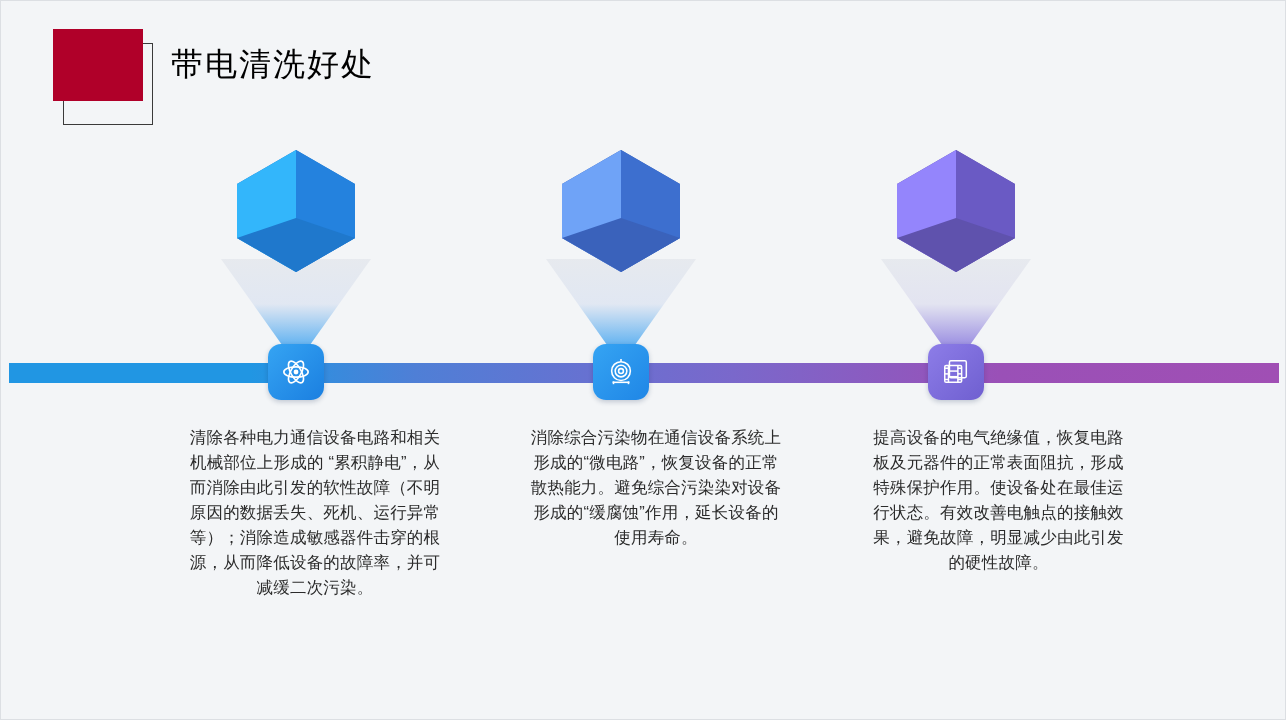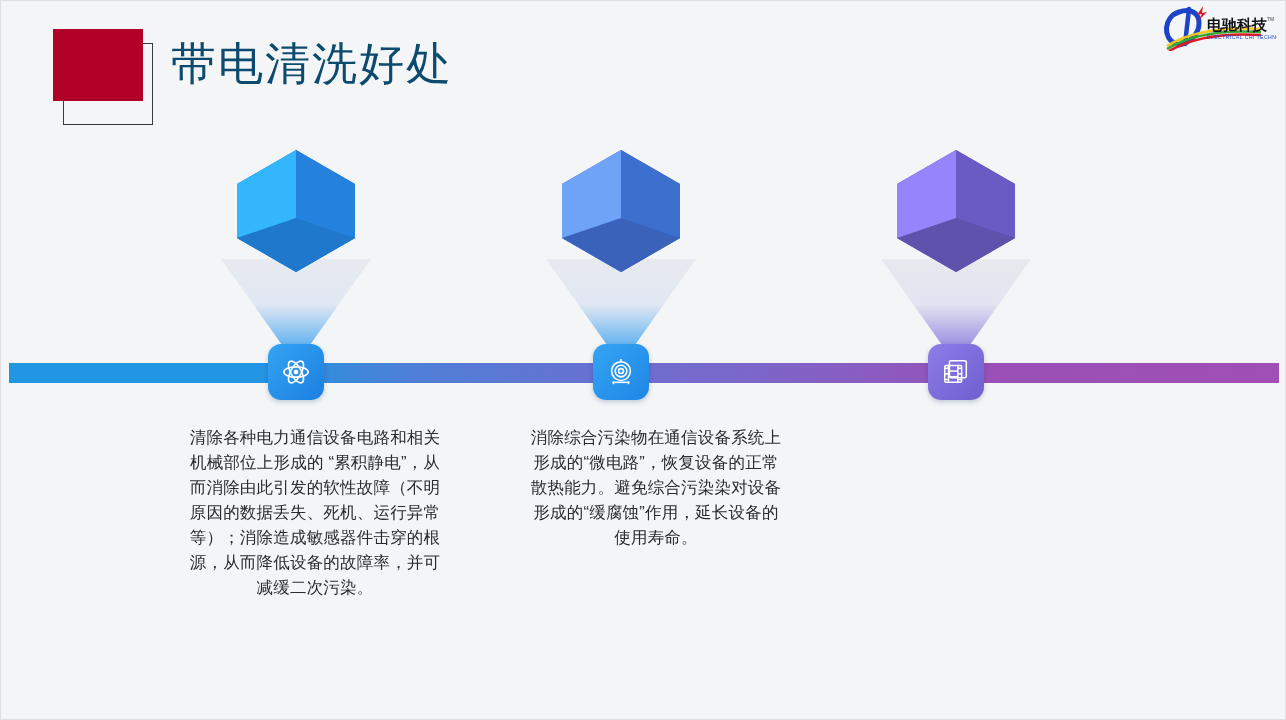--- a/index.html
+++ b/index.html
@@ -43,23 +43,23 @@
     left: 0px;
     top: 0px;
     width: 90px;
     height: 72px;
     background: #b00029;
   }
   #page-title {
     position: absolute;
     left: 118px;
     top: 4px;
-    font-size: 45px;
+    font-size: 32px;
     line-height: 62px;
-    color: #0c4a6e;
+    color: #000000;
     letter-spacing: 2px;
     white-space: nowrap;
     font-weight: 400;
   }
 
   
   #logo {
     position: absolute;
     right: 8px;
     top: 2px;
@@ -157,38 +157,20 @@
 <body>
 
 <div id="slide">
 
   <div id="header-block">
     <div class="deco-square-outline"></div>
     <div class="deco-square-solid"></div>
     <div id="page-title">带电清洗好处</div>
   </div>
 
-  <div id="logo">
-    <svg width="122" height="48" viewBox="0 0 122 48">
-
-      <path d="M20 40 C8 36, 8 14, 24 9 C36 5, 44 10, 44 20 C44 32, 34 40, 24 42" fill="none" stroke="#1d43c8" stroke-width="5" stroke-linecap="round"></path>
-      <path d="M34 6 L30 41" fill="none" stroke="#1d43c8" stroke-width="4.5" stroke-linecap="round"></path>
-
-      <path d="M48 3 L42 12 L47 11 L43 18 L52 9 L47 10 Z" fill="#e01b24"></path>
-
-      <path d="M12 43 C36 28, 70 24, 106 26" fill="none" stroke="#f5c518" stroke-width="2.6"></path>
-      <path d="M12 46 C36 31, 70 27, 106 29" fill="none" stroke="#35a832" stroke-width="2.6"></path>
-      <path d="M14 48 C38 34, 72 30, 106 32" fill="none" stroke="#e01b24" stroke-width="2.6"></path>
-
-      <text x="52" y="27" font-family="'Liberation Sans', sans-serif" font-size="15" font-weight="bold" fill="#111111">电驰科技</text>
-
-      <text x="52" y="36" font-family="'Liberation Sans', sans-serif" font-size="5.2" letter-spacing="0.4" fill="#1d43c8">ELECTRICAL CHI TECHNOLOGY</text>
-      <text x="112" y="18" font-family="'Liberation Sans', sans-serif" font-size="5" fill="#444">TM</text>
-    </svg>
-  </div>
 
   <div id="timeline-bar"></div>
 
   <div class="node" id="node-1">
 
     <div class="beam">
       <svg width="150" height="100" viewBox="0 0 150 100">
         <defs>
           <linearGradient id="beamgrad1" x1="0" y1="0" x2="0" y2="1">
             <stop offset="0%" stop-color="#e6e9ee" stop-opacity="0.95"></stop>
@@ -301,15 +283,16 @@
           <path d="M4 12 L8 12"></path>
           <path d="M4 18 L8 18"></path>
           <path d="M4 24 L8 24"></path>
           <path d="M18 12 L22 12"></path>
           <path d="M18 18 L22 18"></path>
           <path d="M18 24 L22 24"></path>
         </g>
       </svg>
     </div>
 
+    <div class="body-text" id="body-3">提高设备的电气绝缘值，恢复电路板及元器件的正常表面阻抗，形成特殊保护作用。使设备处在最佳运行状态。有效改善电触点的接触效果，避免故障，明显减少由此引发的硬性故障。</div>
   </div>
 
 </div>
 
 </body></html>

